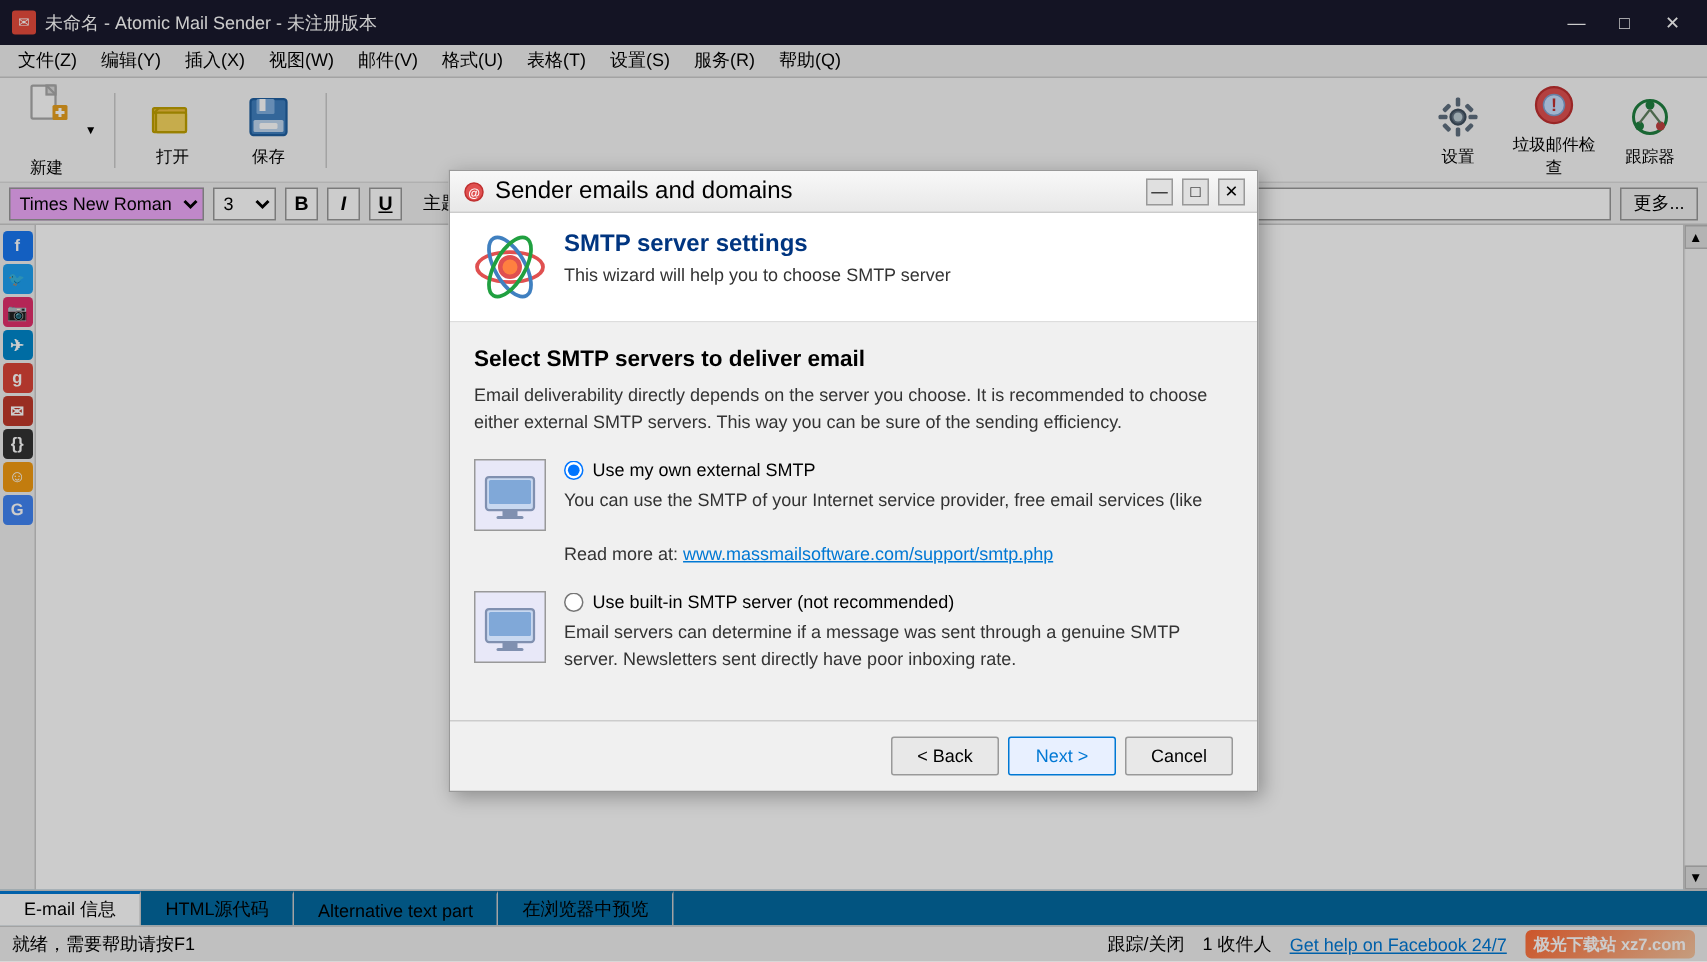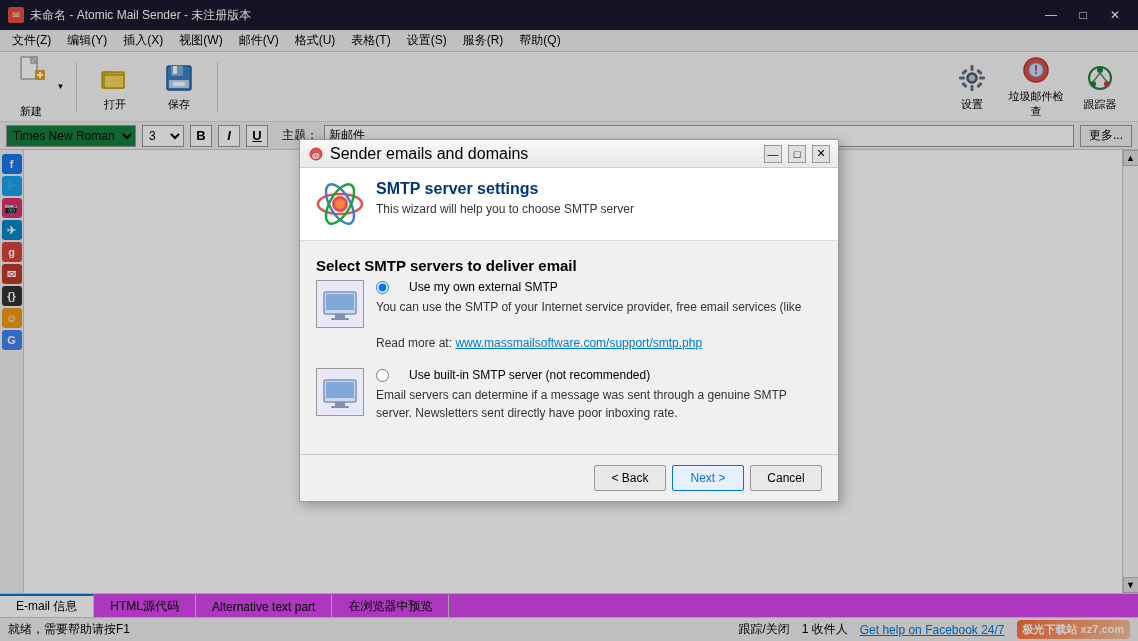--- a/index.html
+++ b/index.html
@@ -157,21 +157,21 @@
       padding: 0 6px;
       gap: 6px;
       border-bottom: 1px solid #ccc;
     }
     .font-select {
       width: 130px;
       height: 22px;
       border: 1px solid #999;
       font-size: 12px;
       padding: 0 2px;
-      background: #15803d;
+      background: #f0abfc;
     }
     .size-select {
       width: 42px;
       height: 22px;
       border: 1px solid #999;
       font-size: 12px;
       padding: 0 2px;
       background: #fff;
     }
     .format-btn {
@@ -269,21 +269,21 @@
     }
     .scrollbar-track {
       flex: 1;
       width: 14px;
       background: #f5f5f5;
     }
 
     
     .bottom-tabs {
       height: 24px;
-      background: #d946ef;
+      background: #0369a1;
       border-top: 1px solid #ccc;
       display: flex;
       align-items: stretch;
     }
     .bottom-tab {
       padding: 0 16px;
       display: flex;
       align-items: center;
       font-size: 12px;
       cursor: pointer;
@@ -432,21 +432,21 @@
       background: #e8e8f8;
       display: flex;
       align-items: center;
       justify-content: center;
       flex-shrink: 0;
     }
     .option-content {}
     .option-label-row {
       display: flex;
       align-items: center;
-      gap: 20px;
+      gap: 6px;
       margin-bottom: 4px;
     }
     .option-text {
       font-size: 12px;
       color: #333;
       line-height: 1.5;
     }
     .option-link {
       color: #0078d4;
       text-decoration: underline;
@@ -715,20 +715,24 @@
         </svg>
       </div>
       <div class="dialog-header-text">
         <h2>SMTP server settings</h2>
         <p>This wizard will help you to choose SMTP server</p>
       </div>
     </div>
 
     <div class="dialog-body">
       <div class="dialog-section-title">Select SMTP servers to deliver email</div>
+      <div class="dialog-description">
+        <span>Email deliverability directly depends on the server you choose. It is recommended to choose either
+external SMTP servers. This way you can be sure of the sending efficiency.</span>
+      </div>
 
       <div class="option-row">
         <div class="option-icon">
           <svg width="38" height="38" viewBox="0 0 38 38">
             <rect x="3" y="7" width="32" height="22" rx="2" fill="#c8d8f0" stroke="#8090b0" stroke-width="1.5"></rect>
             <rect x="5" y="9" width="28" height="16" rx="1" fill="#80a8d8"></rect>
             <rect x="14" y="29" width="10" height="4" fill="#8090b0"></rect>
             <rect x="10" y="33" width="18" height="2" rx="1" fill="#8090b0"></rect>
           </svg>
         </div>

